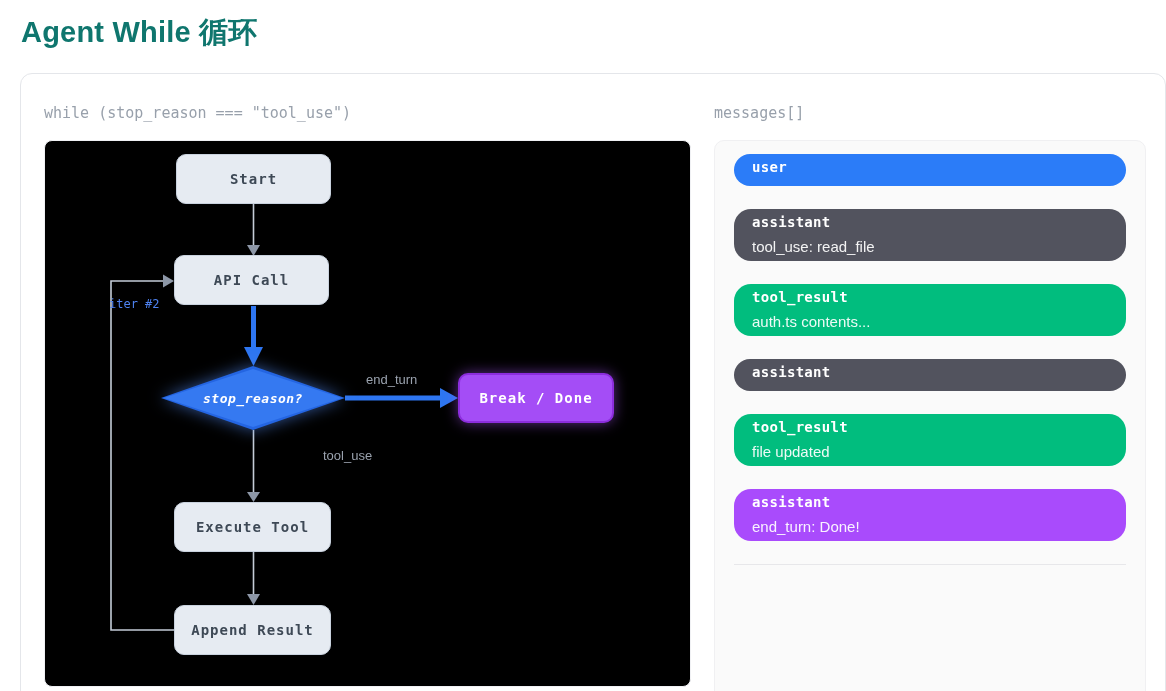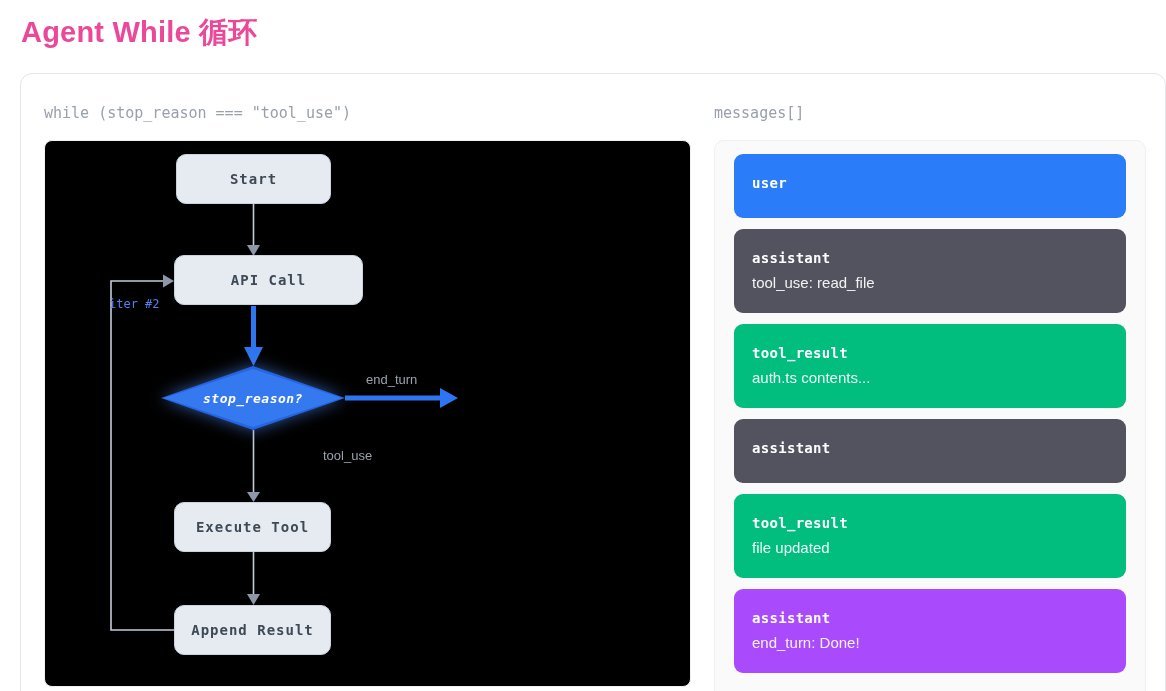--- a/index.html
+++ b/index.html
@@ -5,21 +5,21 @@
   * { margin: 0; padding: 0; box-sizing: border-box; }
   html, body {
     width: 1166px; height: 691px;
     background: #ffffff;
     overflow: hidden;
     font-family: "Liberation Sans", sans-serif;
     position: relative;
   }
   .page-title {
     position: absolute; left: 21px; top: 13px;
-    font-size: 29px; font-weight: bold; color: #ec4899;
+    font-size: 29px; font-weight: bold; color: #0f766e;
     letter-spacing: 0.2px;
   }
   .main-card {
     position: absolute; left: 20px; top: 73px;
     width: 1146px; height: 660px;
     background: #ffffff;
     border: 1px solid #e4e6ea;
     border-radius: 12px;
   }
   .col-header {
@@ -49,21 +49,21 @@
     display: flex; align-items: center; justify-content: center;
     font-family: "DejaVu Sans Mono", "Liberation Mono", monospace;
     font-size: 14px; font-weight: 600; letter-spacing: 1px;
     border-radius: 10px;
     color: #3e4956;
     background: #e6ebf2;
     border: 1px solid #c9d2de;
     box-shadow: 0 1px 2px rgba(40,60,90,0.05);
   }
   .node-start  { left: 131px; top: 13px;  width: 155px; }
-  .node-api    { left: 129px; top: 114px; width: 189px; }
+  .node-api    { left: 129px; top: 114px; width: 155px; }
   .node-exec   { left: 129px; top: 361px; width: 157px; }
   .node-append { left: 129px; top: 464px; width: 157px; }
 
   .node-break {
     left: 413px; top: 232px; width: 156px;
     color: #ffffff;
     border-width: 2px;
     box-shadow: 0 0 14px rgba(168,85,247,0.55);
   }
 
@@ -101,23 +101,23 @@
   
   .msgs-panel {
     position: absolute; left: 693px; top: 66px;
     width: 432px; height: 600px;
     background: #fafafa;
     border: 1px solid #f0f0f2;
     border-radius: 10px;
     padding: 13px 19px;
   }
   .card {
-    border-radius: 9px;
-    padding: 20px 18px;
-    margin-bottom: 11px;
+    border-radius: 17px;
+    padding: 4px 18px;
+    margin-bottom: 23px;
     color: #ffffff;
   }
   .card-role {
     font-family: "DejaVu Sans Mono", "Liberation Mono", monospace;
     font-size: 14px; font-weight: bold; letter-spacing: 0.3px;
     line-height: 18px; margin-bottom: 6px;
   }
   .card-content {
     font-size: 15px; line-height: 20px;
     color: rgba(255,255,255,0.93);
@@ -162,20 +162,21 @@
 
     <div class="node node-start">Start</div>
     <div class="node node-api">API Call</div>
 
     <div class="diamond-wrap">
       <div class="diamond-outer" style="background: rgb(36, 101, 226);"></div>
       <div class="diamond-inner" style="background: rgb(53, 121, 241);"></div>
       <span class="diamond-text">stop_reason?</span>
     </div>
 
+    <div class="node node-break" style="background: rgb(164, 77, 246); border-color: rgb(140, 45, 221);">Break / Done</div>
 
     <div class="node node-append">Append Result</div>
     <div class="node node-exec">Execute Tool</div>
 
     <span class="edge-label label-end-turn">end_turn</span>
     <span class="edge-label label-tool-use">tool_use</span>
     <span class="edge-label label-iter">iter #2</span>
   </div>
 
   <div class="msgs-panel">

